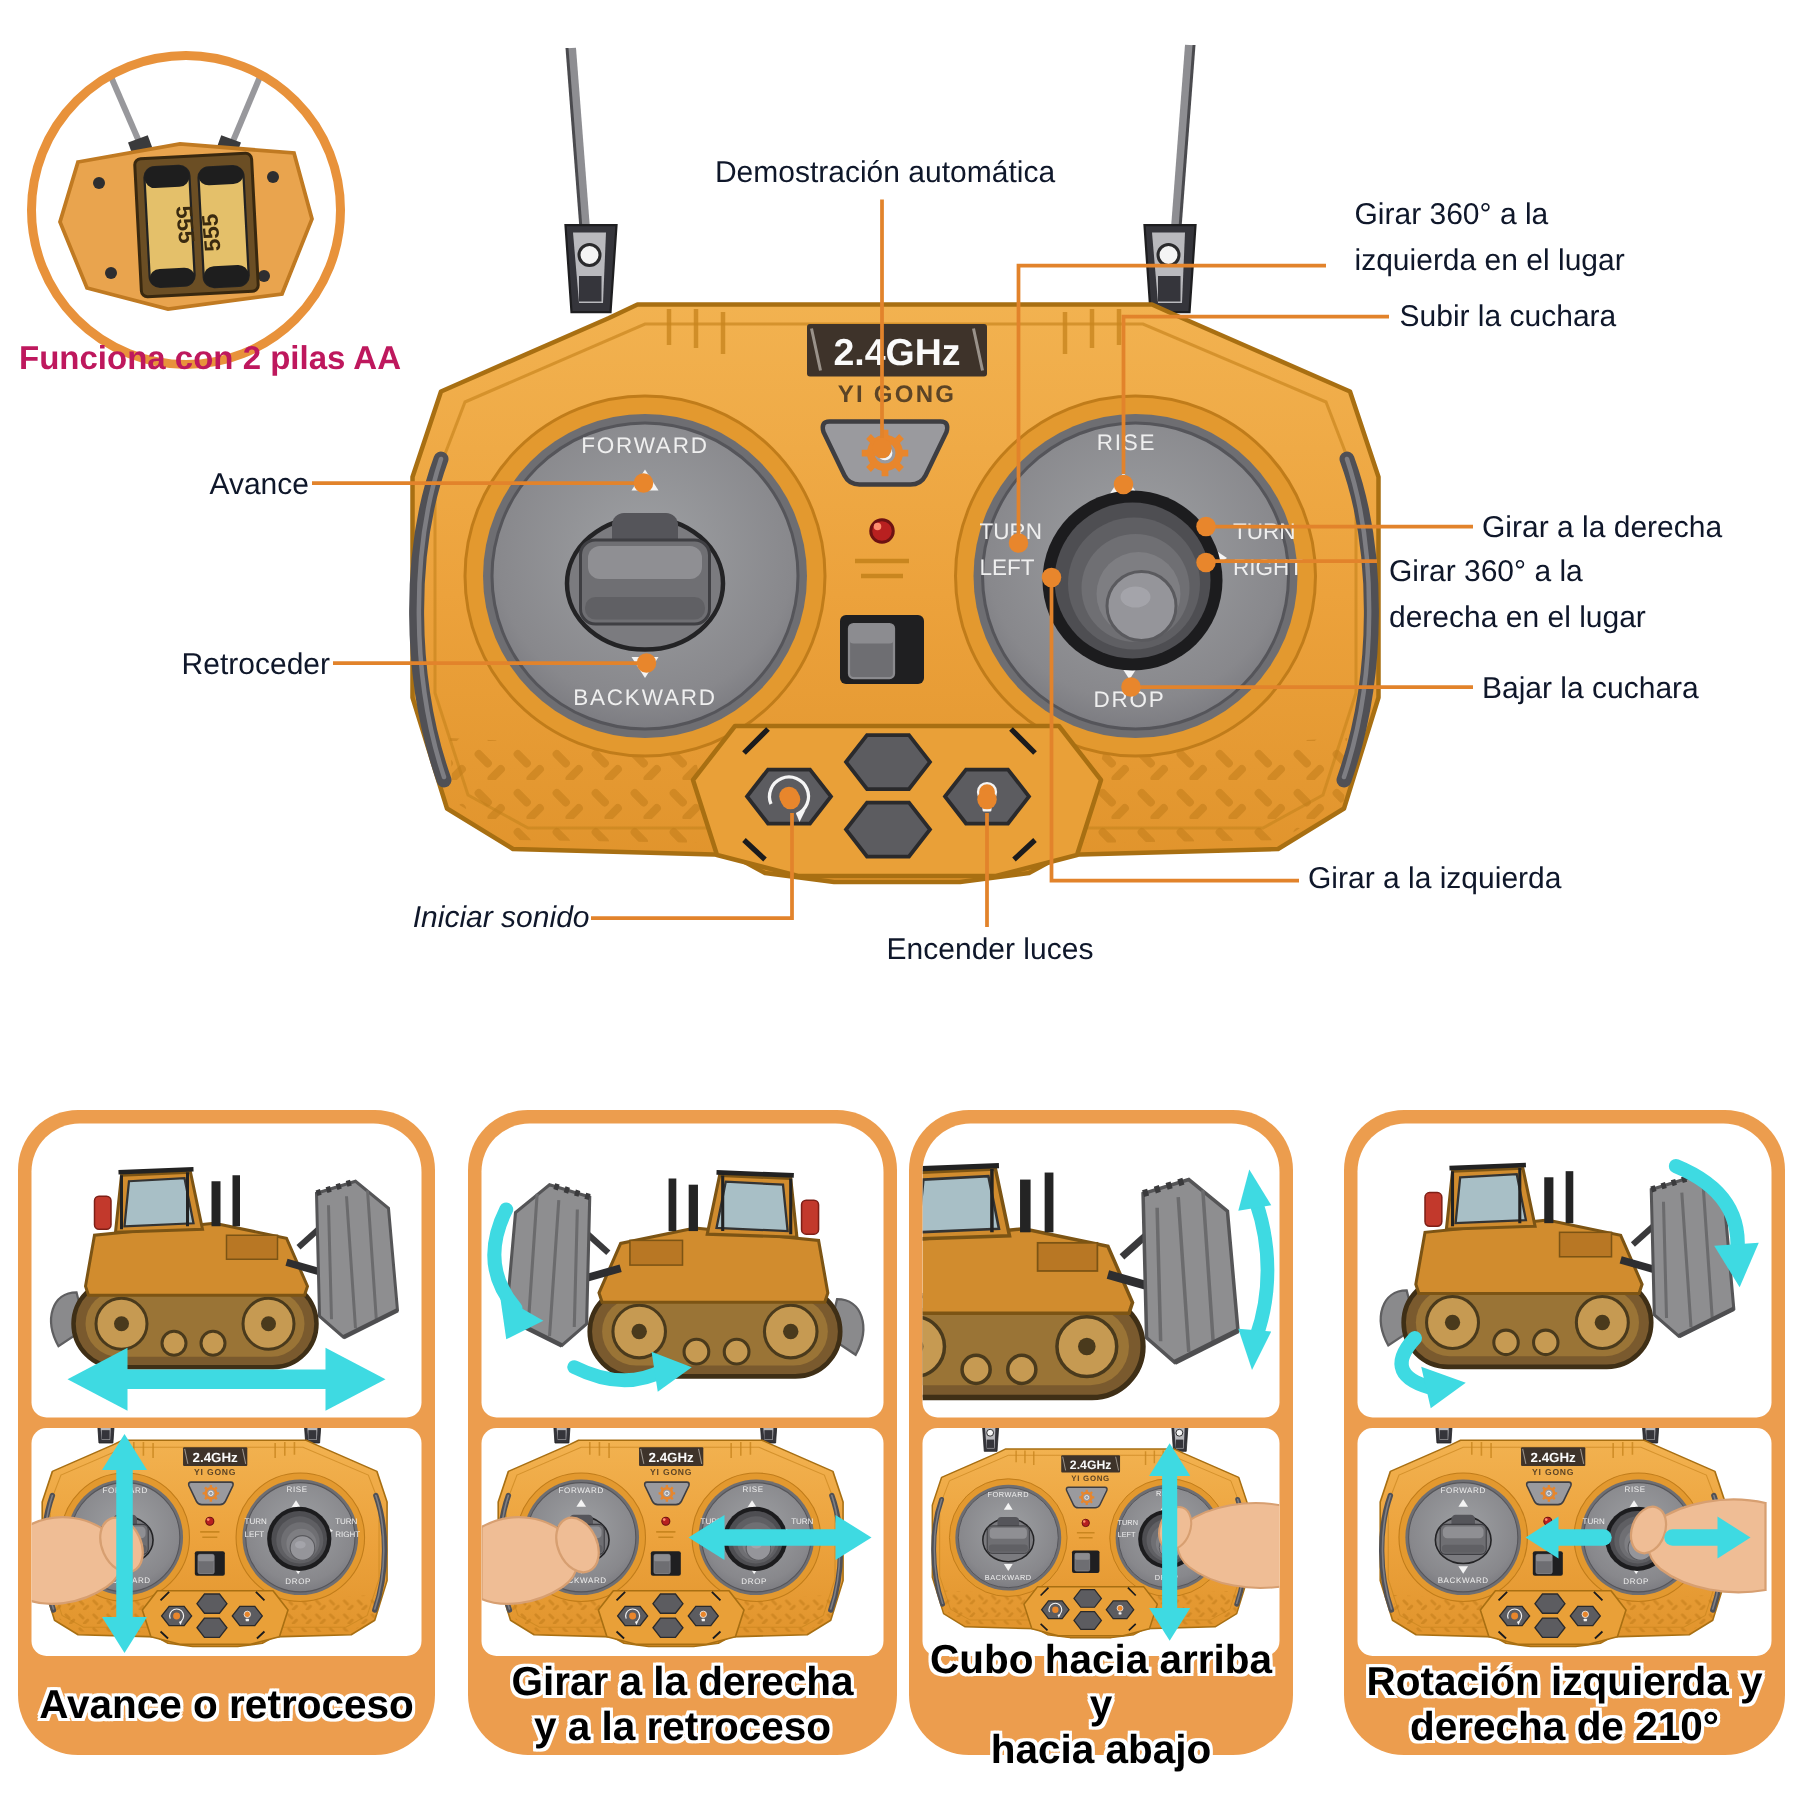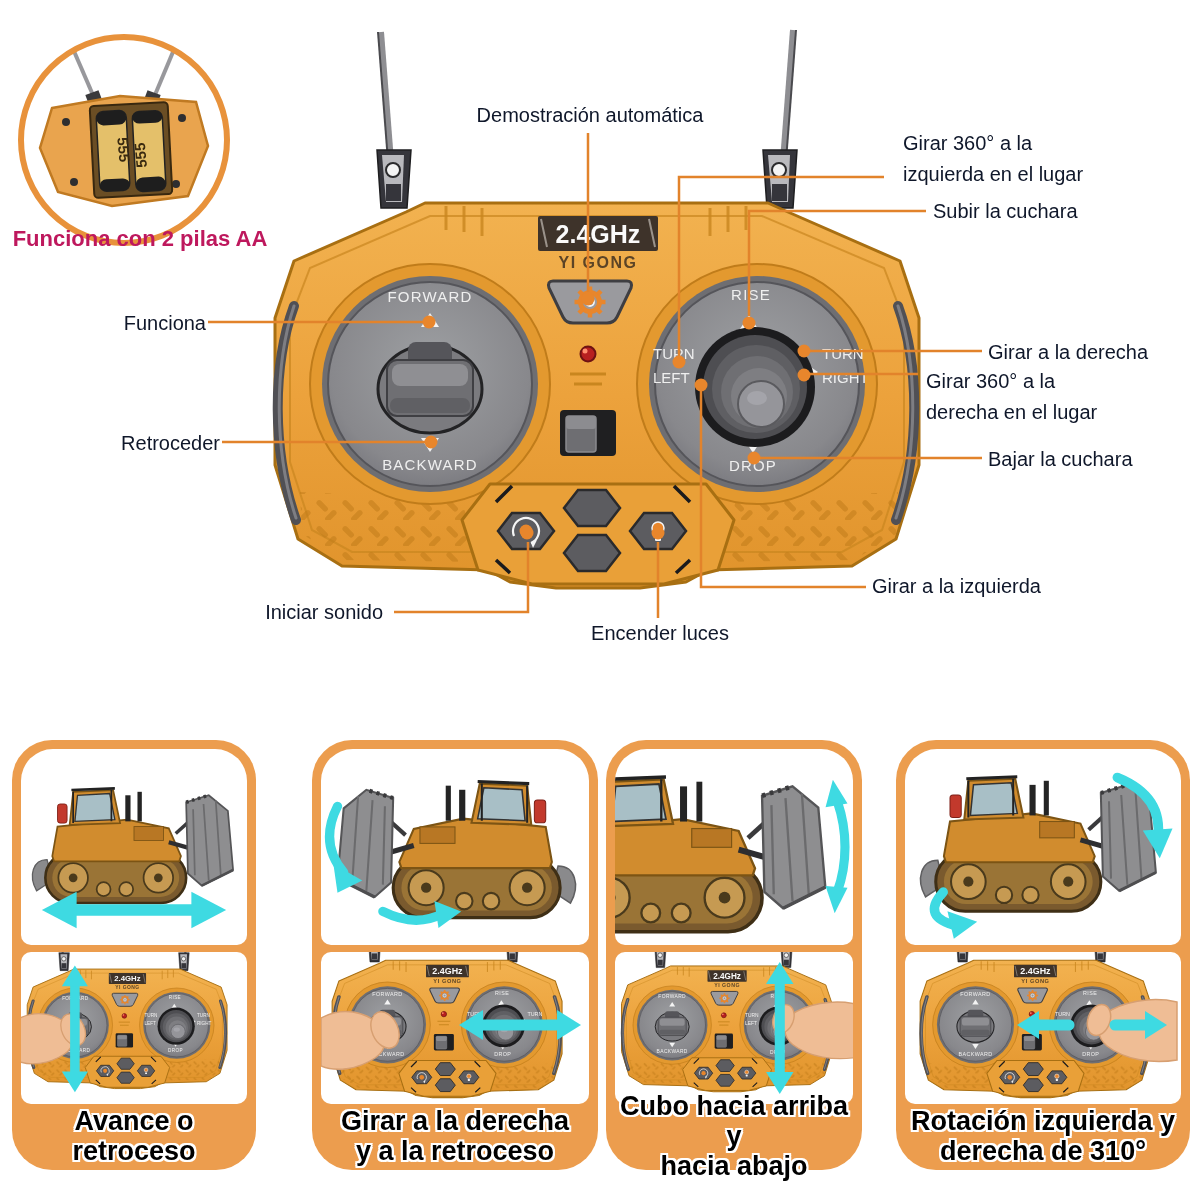--- a/index.html
+++ b/index.html
@@ -252,34 +252,34 @@
 
 <div class="inset-cap">
   <div>Funciona con 2 pilas AA</div>
 </div>
 <div class="lbl ctr" style="left:420px;top:100px;width:340px;">Demostración automática</div>
 <div class="lbl" style="left:903px;top:128px;">
   <div>Girar 360° a la</div>
   <div>izquierda en el lugar</div>
 </div>
 <div class="lbl" style="left:933px;top:196px;">Subir la cuchara</div>
-<div class="lbl rt" style="left:96px;top:308px;width:110px;">Funciona</div>
+<div class="lbl rt" style="left:96px;top:308px;width:110px;">Avance</div>
 <div class="lbl" style="left:988px;top:337px;">Girar a la derecha</div>
 <div class="lbl" style="left:926px;top:366px;">
   <div>Girar 360° a la</div>
   <div>derecha en el lugar</div>
 </div>
 <div class="lbl rt" style="left:70px;top:428px;width:150px;">Retroceder</div>
 <div class="lbl" style="left:988px;top:444px;">Bajar la cuchara</div>
 <div class="lbl" style="left:872px;top:571px;">Girar a la izquierda</div>
-<div class="lbl rt" style="left:211px;top:597px;width:172px;">Iniciar sonido</div>
+<div class="lbl rt" style="left:221px;top:597px;width:172px;font-style:italic;">Iniciar sonido</div>
 <div class="lbl ctr" style="left:565px;top:618px;width:190px;">Encender luces</div>
 </div>
 
-<div class="panel" style="left:12px;width:244px;">
+<div class="panel" style="left:12px;width:278px;">
   <div class="photo photo1">
     <svg viewBox="0 0 260 175" preserveAspectRatio="xMidYMid meet">
       <use href="#dozer-g" transform="translate(2,2)"></use>
       <g fill="#3EDAE2">
         <path d="M58,160 H202" stroke="#3EDAE2" stroke-width="13" stroke-linecap="round"></path>
         <polygon points="24,160 64,139 64,181"></polygon>
           <polygon points="236,160 196,139 196,181"></polygon>
       </g>
     </svg>
   </div>
@@ -400,15 +400,15 @@
       <g fill="#3EDAE2">
         <path d="M124,73 H156" stroke="#3EDAE2" stroke-width="11" stroke-linecap="round"></path>
         <polygon points="104,73 126,59 126,87"></polygon>
         <path d="M202,73 H234" stroke="#3EDAE2" stroke-width="11" stroke-linecap="round"></path>
         <polygon points="254,73 232,59 232,87"></polygon>
       </g>
     </svg>
   </div>
   <div class="caption">
     <span>Rotación izquierda y</span>
-    <span>derecha de 310°</span>
+    <span>derecha de 210°</span>
   </div>
 </div>
 
 </body></html>

